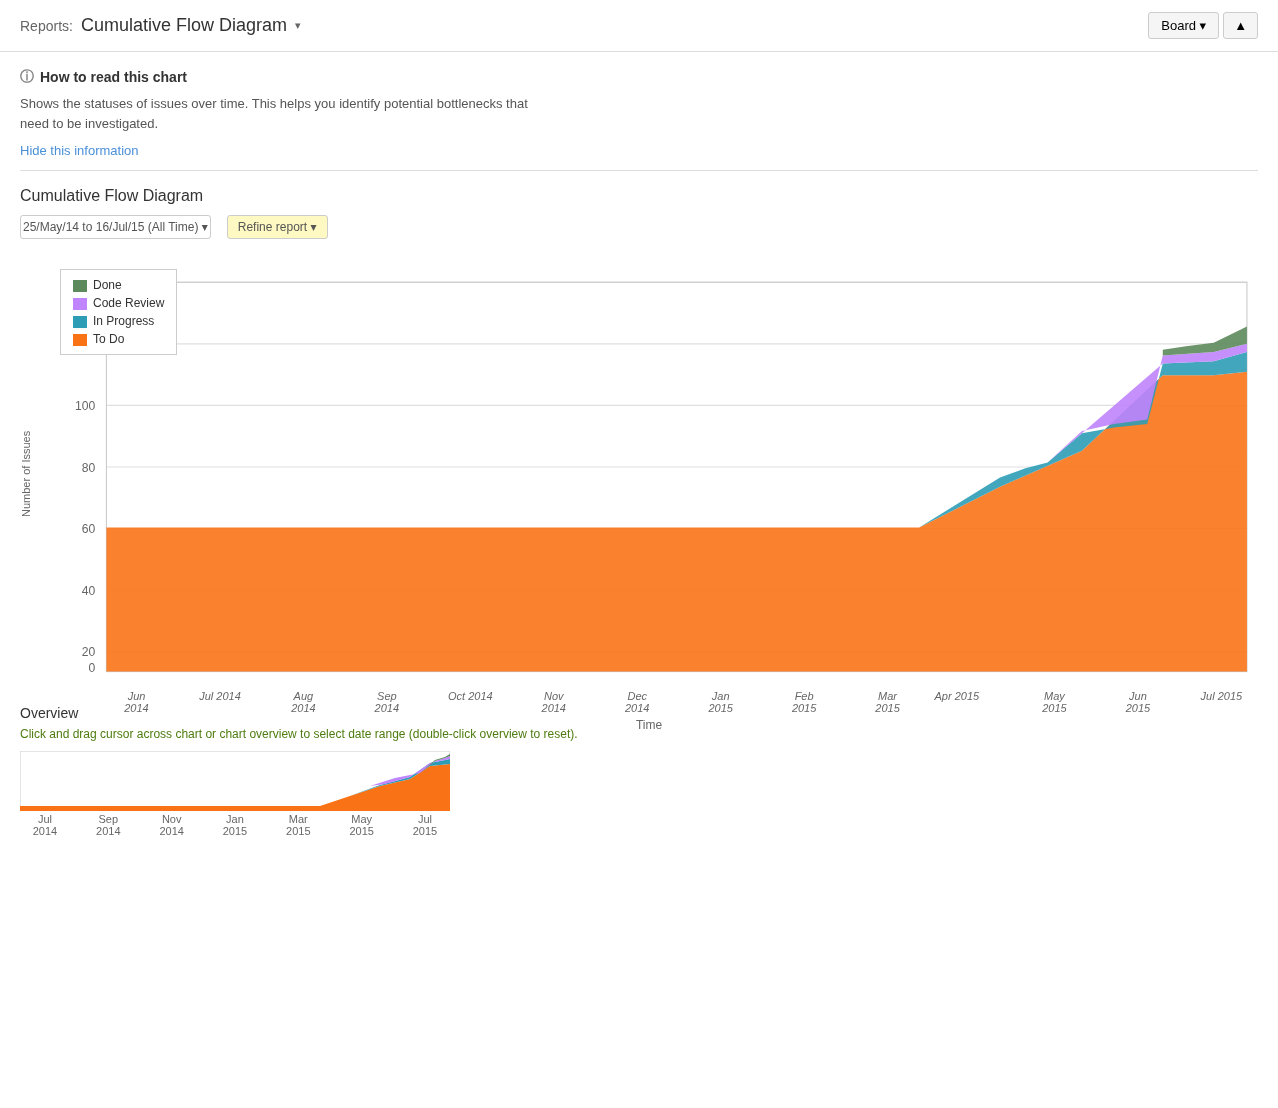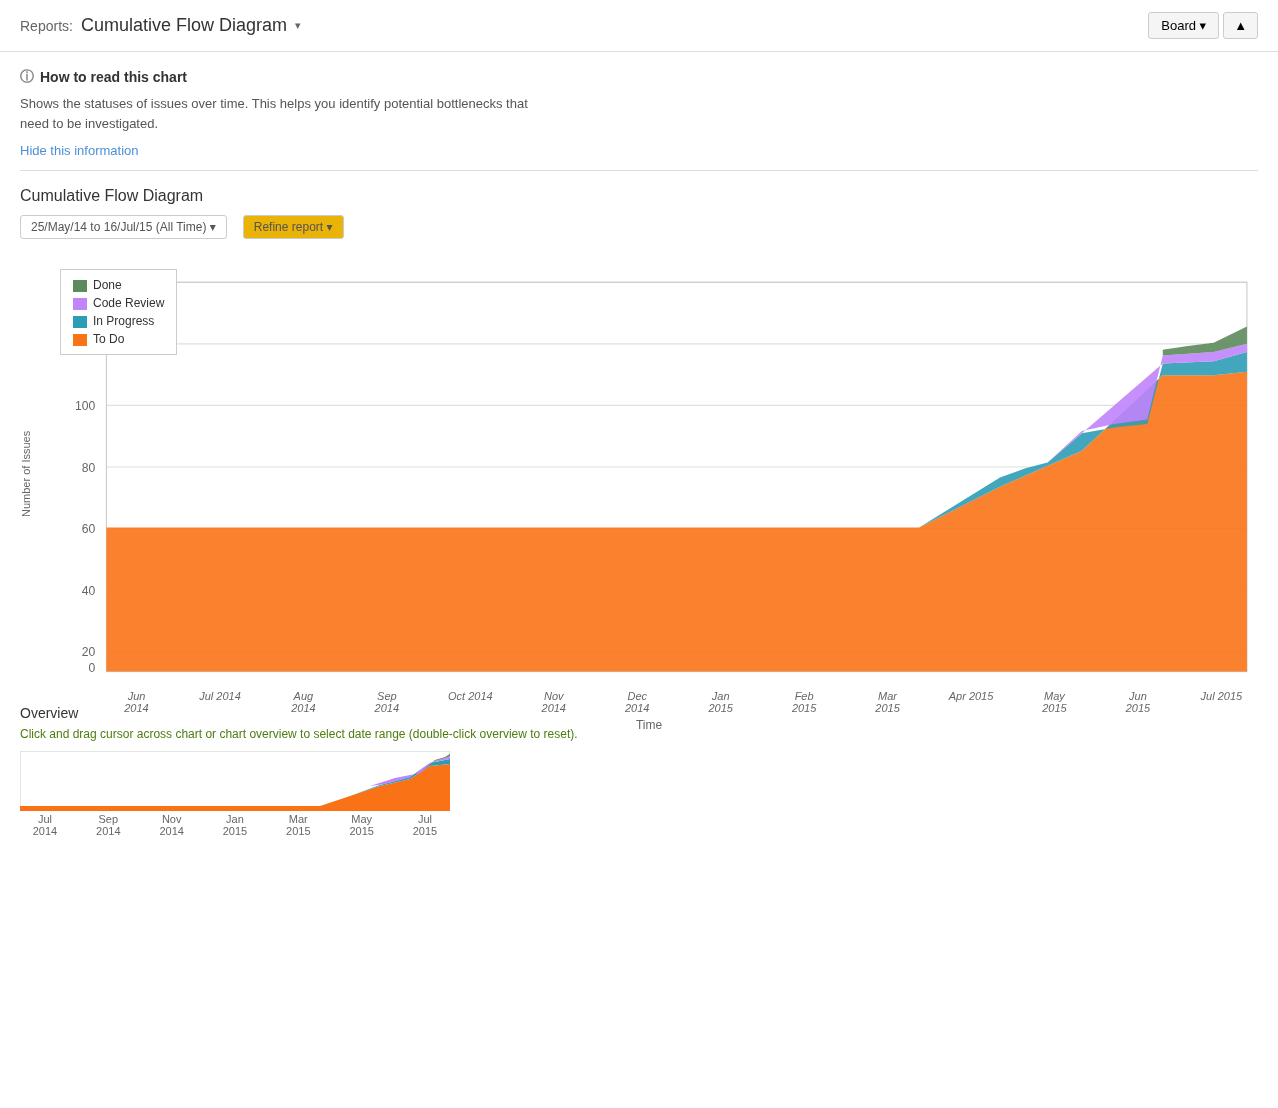--- a/index.html
+++ b/index.html
@@ -29,25 +29,25 @@
     .info-text { color: #555; font-size: 13px; line-height: 1.5; margin-bottom: 10px; max-width: 540px; }
     .hide-link { color: #4a90d9; font-size: 13px; cursor: pointer; text-decoration: none; }
 
     .divider { border: none; border-top: 1px solid #ddd; margin: 0 20px; }
 
     .chart-section { padding: 16px 20px; }
     .chart-title { font-size: 16px; font-weight: normal; margin-bottom: 10px; }
 
     .chart-controls { display: flex; align-items: center; gap: 16px; margin-bottom: 20px; }
     .date-range-btn {
-      border: 1px solid #ccc; background: #fff; padding: 4px 10px;
+      border: 1px solid #ccc; background: #fff; padding: 4px 2px;
       cursor: pointer; font-size: 12px; color: #555; border-radius: 3px;
     }
     .refine-btn {
-      border: 1px solid #ccc; background: #eab308; padding: 4px 10px;
+      border: 1px solid #ccc; background: #fef9c3; padding: 4px 10px;
       cursor: pointer; font-size: 12px; color: #555; border-radius: 3px;
     }
 
     .chart-container {
       position: relative; width: 100%; height: 430px;
       display: flex; align-items: stretch;
     }
     .y-axis-label {
       writing-mode: vertical-rl; transform: rotate(180deg);
       font-size: 11px; color: #666; text-align: center;
@@ -268,21 +268,21 @@
         <div style="text-align:center; min-width:73px;">Jun<br>2014</div>
         <div style="text-align:center; min-width:73px;">Jul 2014</div>
         <div style="text-align:center; min-width:73px;">Aug<br>2014</div>
         <div style="text-align:center; min-width:73px;">Sep<br>2014</div>
         <div style="text-align:center; min-width:73px;">Oct 2014</div>
         <div style="text-align:center; min-width:73px;">Nov<br>2014</div>
         <div style="text-align:center; min-width:73px;">Dec<br>2014</div>
         <div style="text-align:center; min-width:73px;">Jan<br>2015</div>
         <div style="text-align:center; min-width:73px;">Feb<br>2015</div>
         <div style="text-align:center; min-width:73px;">Mar<br>2015</div>
-        <div style="text-align:center; min-width:73px;">Apr 2015</div>
+        <div style="text-align:left; min-width:73px;">Apr 2015</div>
         <div style="text-align:center; min-width:73px;">May<br>2015</div>
         <div style="text-align:center; min-width:73px;">Jun<br>2015</div>
         <div style="text-align:center; min-width:73px;">Jul 2015</div>
       </div>
 
       <div class="x-axis-title">Time</div>
     </div>
   </div>
 </div>
 

